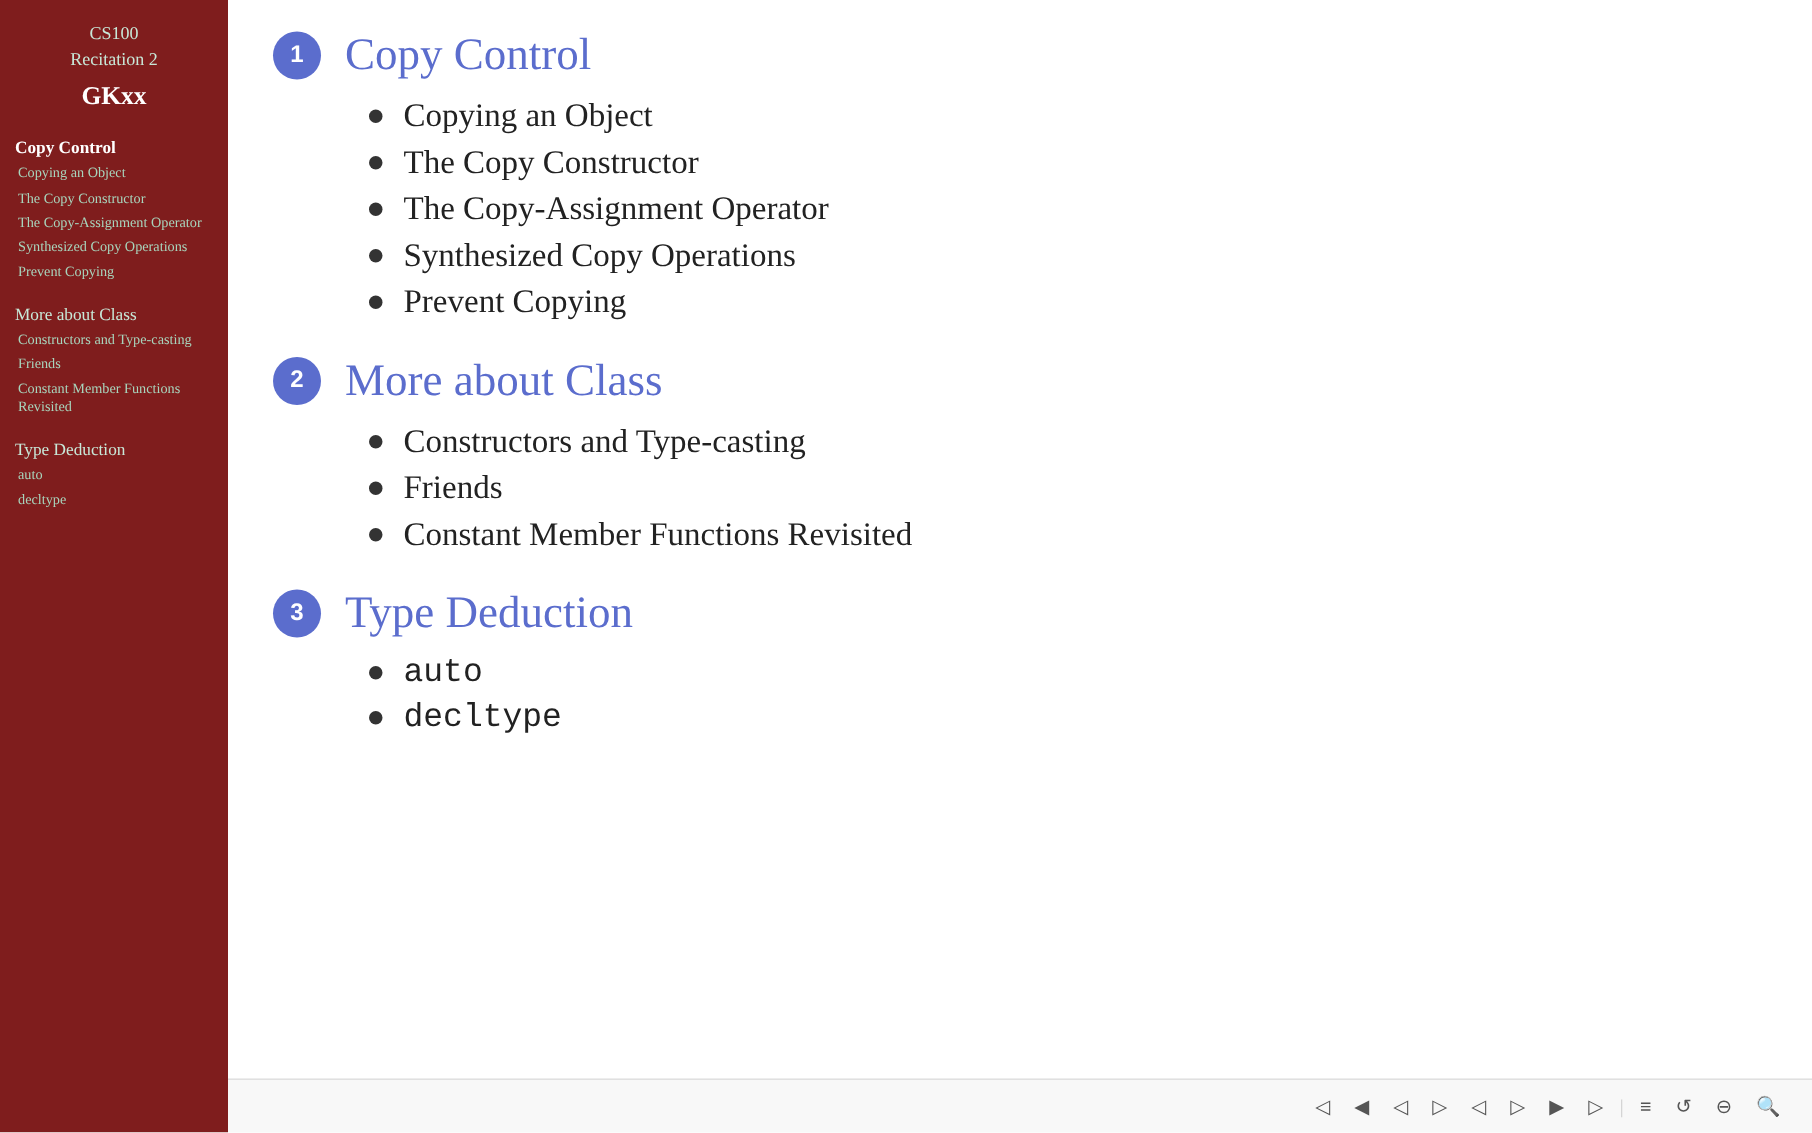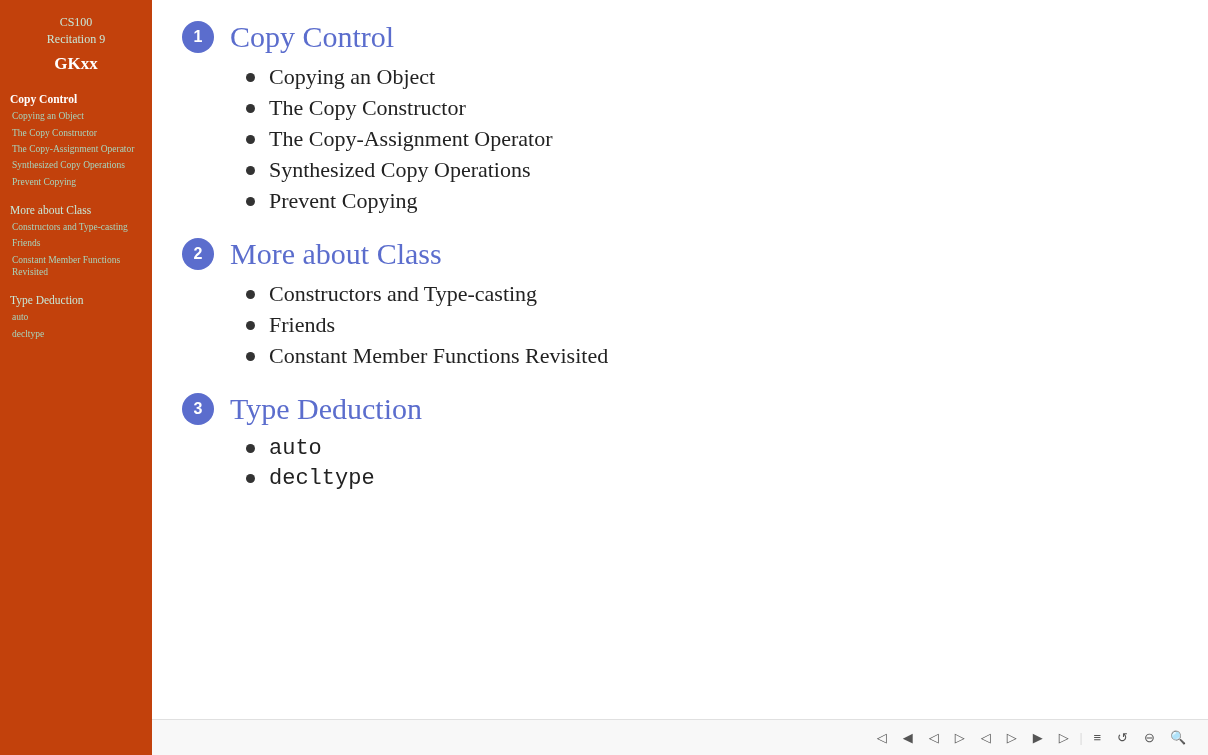--- a/index.html
+++ b/index.html
@@ -10,21 +10,21 @@
       display: flex;
       font-family: 'Computer Modern', 'Latin Modern', Georgia, serif;
       overflow: hidden;
       background: #fff;
     }
 
     
     #sidebar {
       width: 152px;
       min-width: 152px;
-      background-color: #c2410c;
+      background-color: #7f1d1d;
       height: 755px;
       display: flex;
       flex-direction: column;
       padding: 0;
       overflow: hidden;
     }
 
     .sidebar-header {
       text-align: center;
       padding: 14px 8px 10px 8px;
@@ -174,21 +174,21 @@
       color: #ccc;
       font-size: 13px;
     }
   </style>
 </head>
 <body>
 
 <div id="sidebar">
   <div class="sidebar-header">
     <div class="course">CS100</div>
-    <div class="course">Recitation 9</div>
+    <div class="course">Recitation 2</div>
     <div class="gkxx">GKxx</div>
   </div>
 
   <div class="sidebar-section-title active">Copy Control</div>
   <div class="sidebar-item">Copying an Object</div>
   <div class="sidebar-item">The Copy Constructor</div>
   <div class="sidebar-item">The Copy-Assignment Operator</div>
   <div class="sidebar-item">Synthesized Copy Operations</div>
   <div class="sidebar-item">Prevent Copying</div>
 

